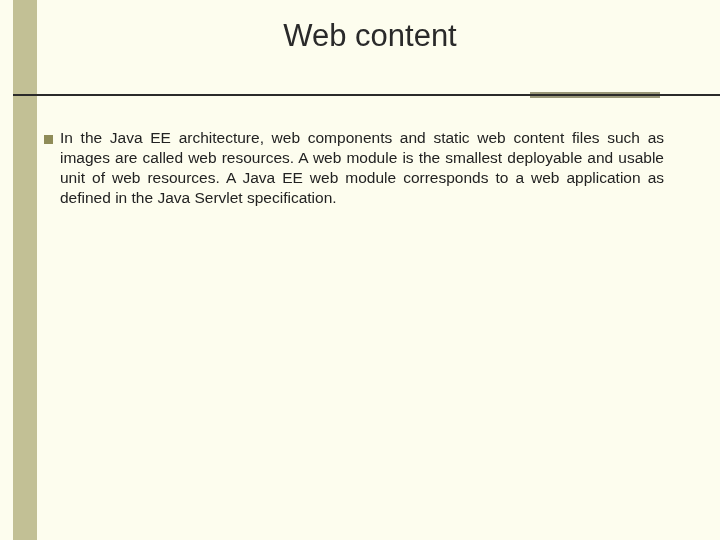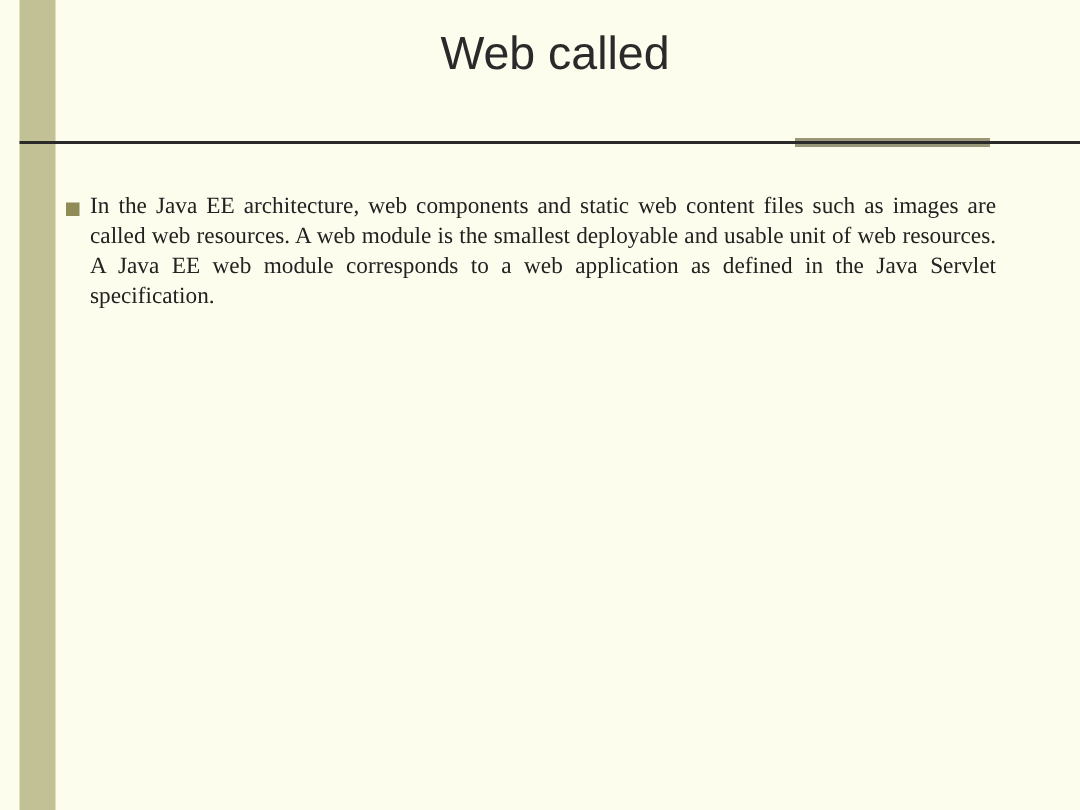--- a/index.html
+++ b/index.html
@@ -69,30 +69,29 @@
   .body {
     position: absolute;
     left: 60px;
     right: 56px;
     top: 128px;
     font-size: 15.5px;
     line-height: 1.3;
     color: #222;
     text-align: justify;
     text-justify: inter-word;
-    font-family: Liberation Serif, serif;
   }
 </style>
 </head>
 <body>
 <div class="slide">
 
   <div class="left-bar"></div>
 
-  <div class="title">Web called</div>
+  <div class="title">Web content</div>
 
   <div class="underline-group">
     <div class="ul-accent"></div>
     <div class="ul-main"></div>
   </div>
 
   <div class="bullet"></div>
 
   <div class="body">In the Java EE architecture, web components and static web content files such as images are called web resources. A web module is the smallest deployable and usable unit of web resources. A Java EE web module corresponds to a web application as defined in the Java Servlet specification.</div>
 

